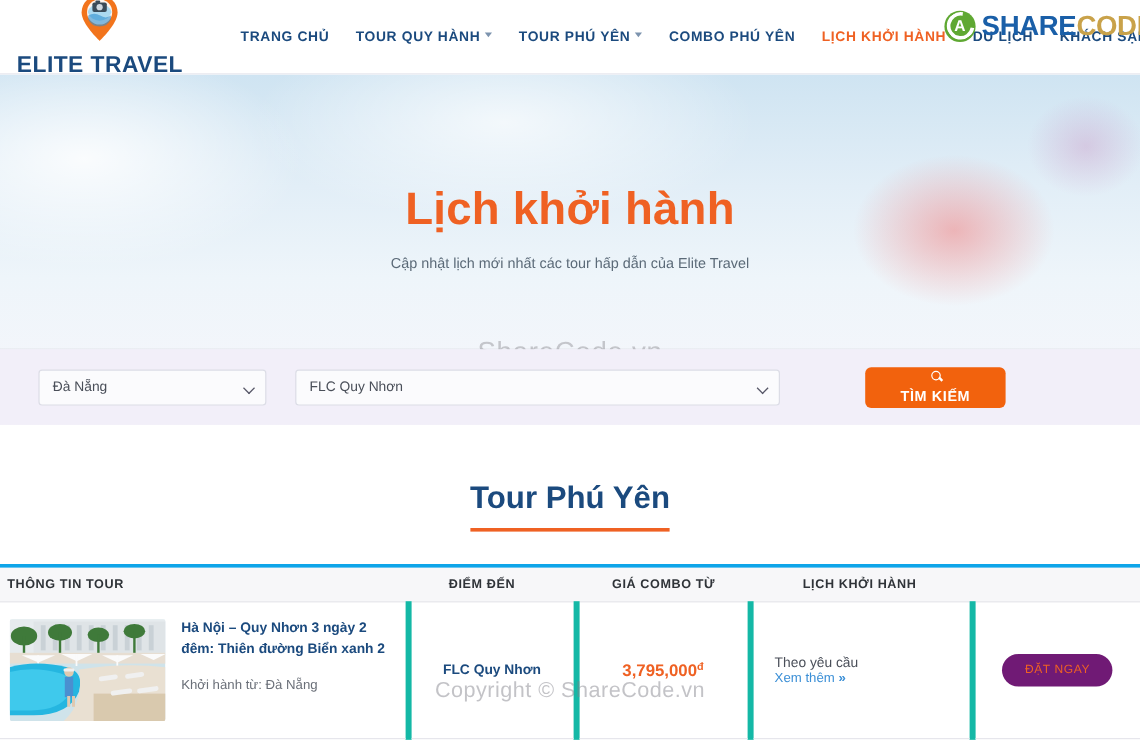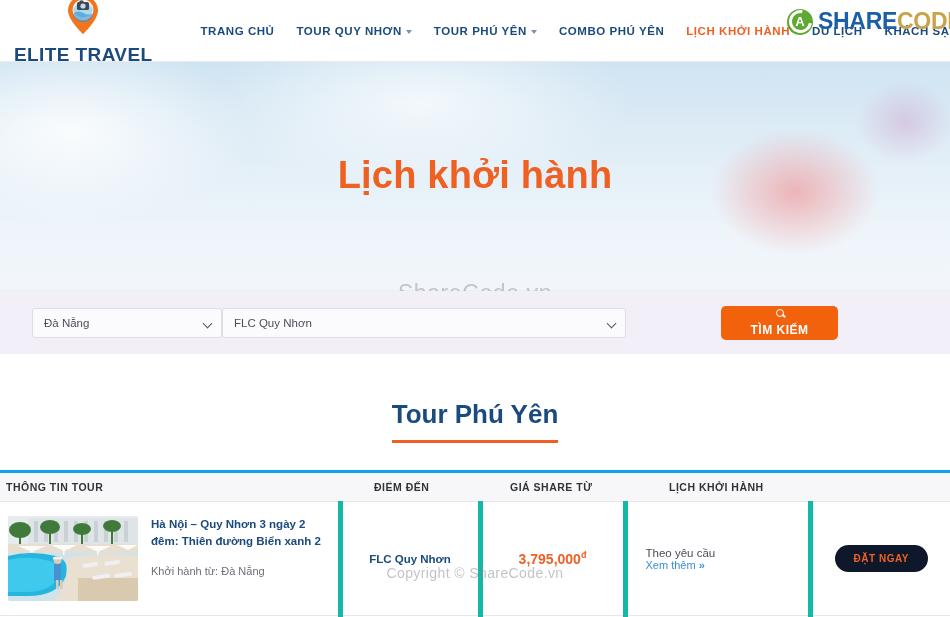--- a/index.html
+++ b/index.html
@@ -32,21 +32,21 @@
     color: #1b4a7e; white-space: nowrap;
   }
   .nav {
     display: flex; align-items: center;
     gap: 22px;
     margin-left: 48px;
     font-size: 11.5px; font-weight: bold; letter-spacing: .55px;
     color: #1b4a7e;
     white-space: nowrap;
   }
-  .nav-item { display: flex; align-items: center; gap: 4px; cursor: pointer; }
+  .nav-item { display: flex; gap: 4px; cursor: pointer; }
   .nav-item.active { color: #ef6123; }
   .chev {
     width: 0; height: 0;
     border-left: 3.5px solid transparent;
     border-right: 3.5px solid transparent;
     border-top: 4px solid #7c93ae;
     margin-top: 2px;
   }
 
   
@@ -115,20 +115,21 @@
   }
 
   
   .searchbar {
     position: absolute;
     left: 0; right: 0; bottom: 0;
     height: 63px;
     background: #f2eff9;
     display: flex; align-items: center;
     padding: 0 32px;
+    gap: 24px;
     box-shadow: 0 -1px 0 rgba(0,0,0,.03);
   }
   .select {
     position: relative;
     height: 30px;
     background: #fbfbfd;
     border: 1px solid #dcdde6;
     border-radius: 3px;
     display: flex; align-items: center;
     padding: 0 26px 0 11px;
@@ -236,35 +237,35 @@
     text-align: center;
   }
   .price sup { font-size: 9px; }
   .sched { font-size: 11.5px; color: #4a4f59; padding-left: 10px; }
   .sched-more {
     font-size: 11px; color: #3b8fd6; margin-top: 4px; cursor: pointer;
   }
   .sched-more b { letter-spacing: -1px; }
   .btn-book {
     display: inline-block;
-    background: #0f172a;
+    background: #701a75;
     color: #ef6123;
-    font-size: 10px; font-weight: bold; letter-spacing: .5px;
+    font-size: 10px; font-weight: normal; letter-spacing: .5px;
     padding: 8px 19px;
     border-radius: 14px;
     cursor: pointer;
   }
   .book-cell { text-align: center; }
 
   
   .wm-copy {
     position: absolute;
     left: 0; right: 0; top: 565px;
     text-align: center;
-    font-size: 14px;
+    font-size: 18px;
     color: rgba(130,130,138,.48);
     letter-spacing: .4px;
     pointer-events: none;
     z-index: 40;
   }
 </style>
 </head>
 <body>
 
 <div class="header">
@@ -282,21 +283,21 @@
       </svg>
     </div>
     <div class="logo-text">ELITE TRAVEL</div>
   </div>
 
   <div class="nav">
     <div class="nav-item">
       <span>TRANG CHỦ</span>
     </div>
     <div class="nav-item">
-      <span>TOUR QUY NHƠN</span>
+      <span>TOUR QUY HÀNH</span>
       <i class="chev"></i>
     </div>
     <div class="nav-item">
       <span>TOUR PHÚ YÊN</span>
       <i class="chev"></i>
     </div>
     <div class="nav-item">
       <span>COMBO PHÚ YÊN</span>
     </div>
     <div class="nav-item active">
@@ -315,20 +316,21 @@
         <span>A</span>
       </div>
     <div class="wm-text">
       <span class="wm-share">SHARE</span><span class="wm-code">CODE</span>
     </div>
   </div>
 </div>
 
 <div class="hero">
   <div class="hero-title">Lịch khởi hành</div>
+  <div class="hero-sub">Cập nhật lịch mới nhất các tour hấp dẫn của Elite Travel</div>
   <div class="wm-hero">ShareCode.vn</div>
 
   <div class="searchbar">
     <div class="select s1">
       <span>Đà Nẵng</span>
       <i class="caret"></i>
     </div>
     <div class="select s2">
       <span>FLC Quy Nhơn</span>
       <i class="caret"></i>
@@ -342,21 +344,21 @@
 
 <div class="section-title-wrap">
   <div class="section-title">Tour Phú Yên</div>
 </div>
 
 <table class="tour-table">
   <thead>
     <tr>
       <th class="c1">THÔNG TIN TOUR</th>
       <th class="c2">ĐIỂM ĐẾN</th>
-      <th class="c3">GIÁ SHARE TỪ</th>
+      <th class="c3">GIÁ COMBO TỪ</th>
       <th class="c4">LỊCH KHỞI HÀNH</th>
       <th class="c5"></th>
     </tr>
   </thead>
   <tbody>
 
     <tr>
       <td class="c1">
         <div class="cell-tour">
           <div class="thumb">

